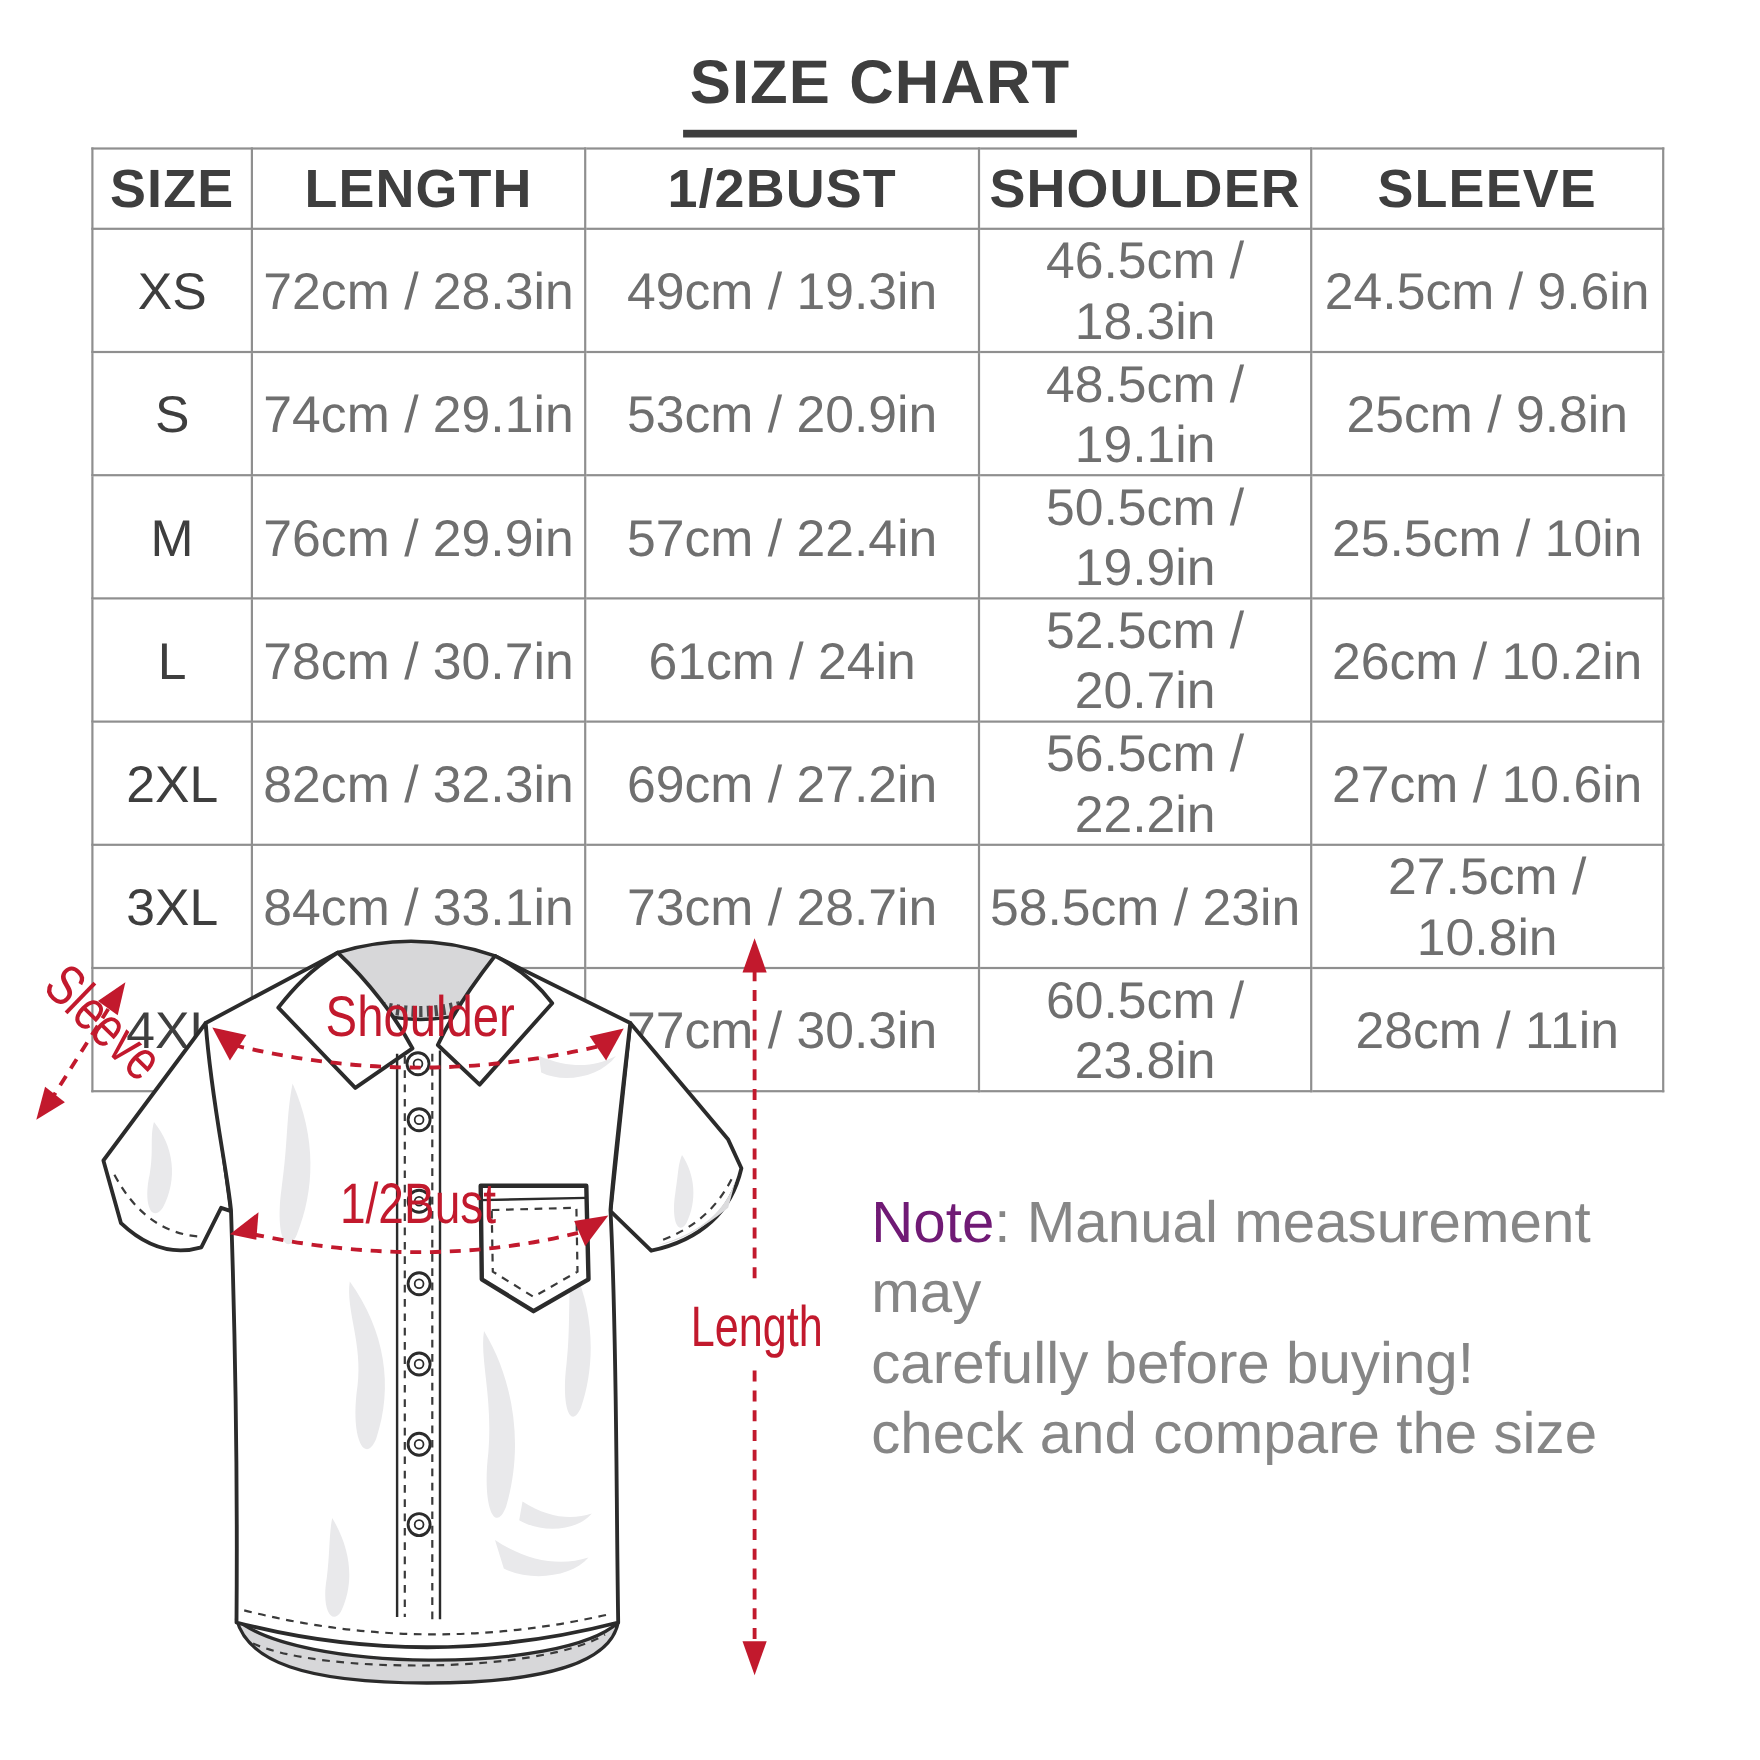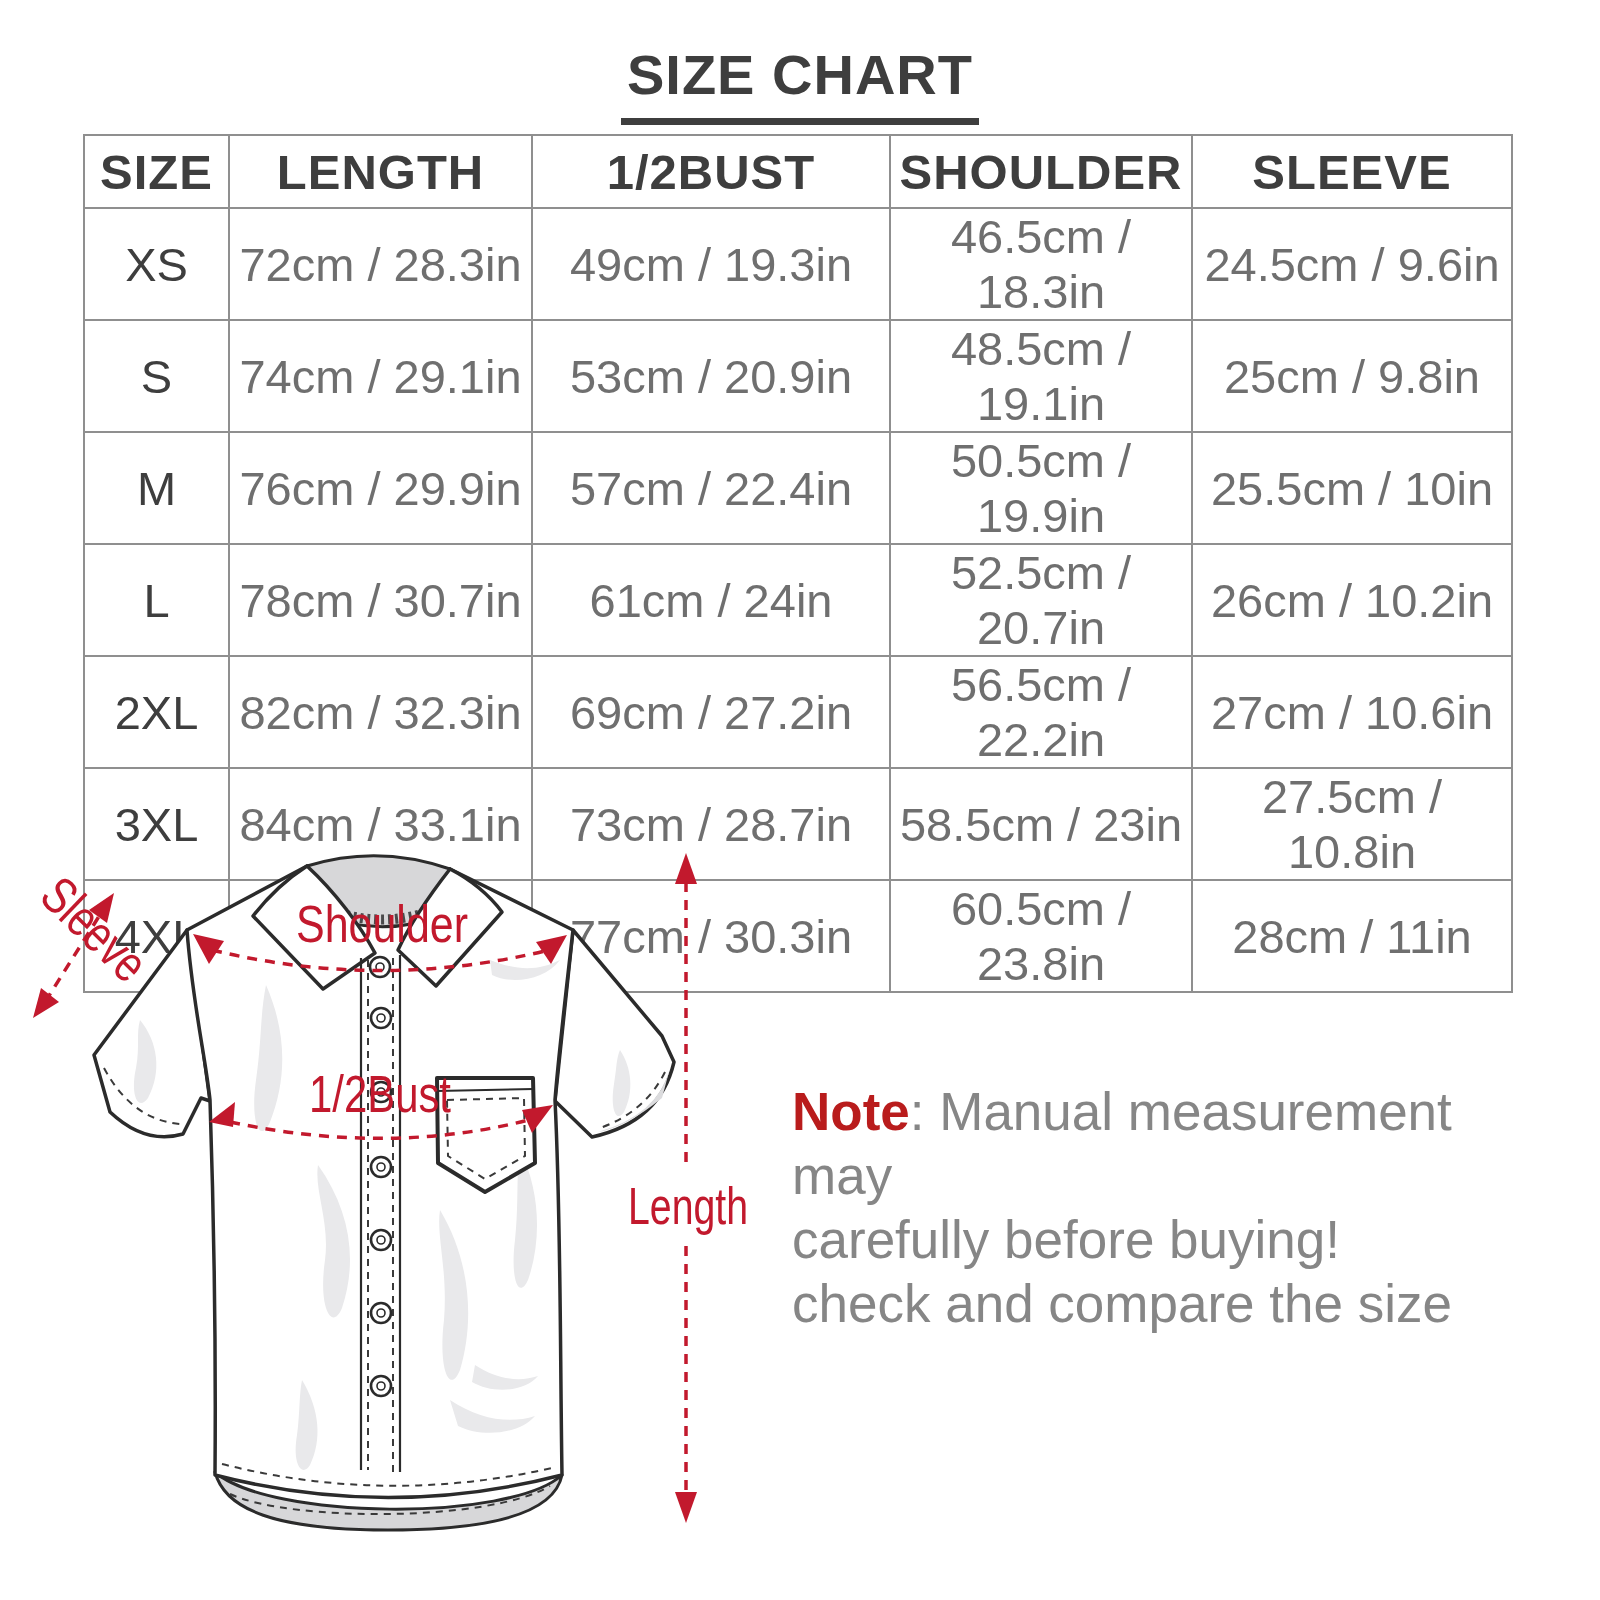--- a/index.html
+++ b/index.html
@@ -31,21 +31,21 @@
   .outline{fill:#ffffff;stroke:#2b2b2b;stroke-width:3.5;stroke-linejoin:round}
   .thin{fill:none;stroke:#2b2b2b;stroke-width:2.2}
   .stitch{fill:none;stroke:#3a3a3a;stroke-width:2;stroke-dasharray:7 6}
   .shade{fill:#e9e9eb;stroke:none}
   .grayfill{fill:#d7d7d9;stroke:#2b2b2b;stroke-width:3;stroke-linejoin:round}
   .neckband{fill:none;stroke:#4a4a4c;stroke-width:10;stroke-dasharray:3 4}
   .rline{fill:none;stroke:var(--accent-red);stroke-width:3.5;stroke-dasharray:10 8}
   .rhead{fill:var(--accent-red);stroke:none}
   .rtext{fill:var(--accent-red);font-size:52px;font-family:"Liberation Sans",sans-serif}
   .note{position:absolute;left:792px;top:1080px;width:700px;font-size:53px;line-height:64px;color:var(--note-gray)}
-  .note-bold{font-weight:bold;color:#b91c1c}
+  .note-bold{font-weight:normal;color:#701a75}
 </style>
 </head>
 <body>
 
 <div class="title-wrap">
   <h1 class="title">SIZE CHART</h1>
 </div>
 
 <table class="size-table">
   <colgroup>

